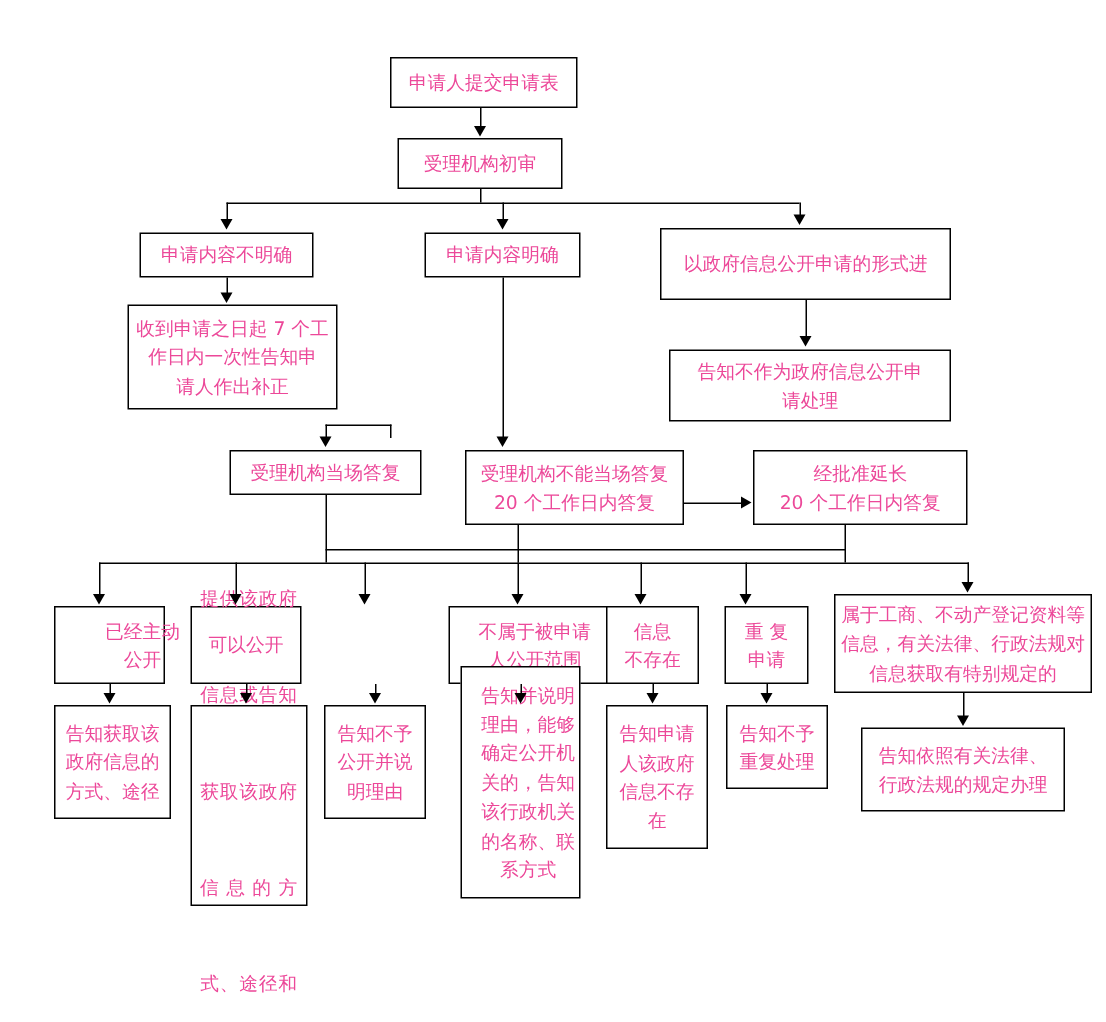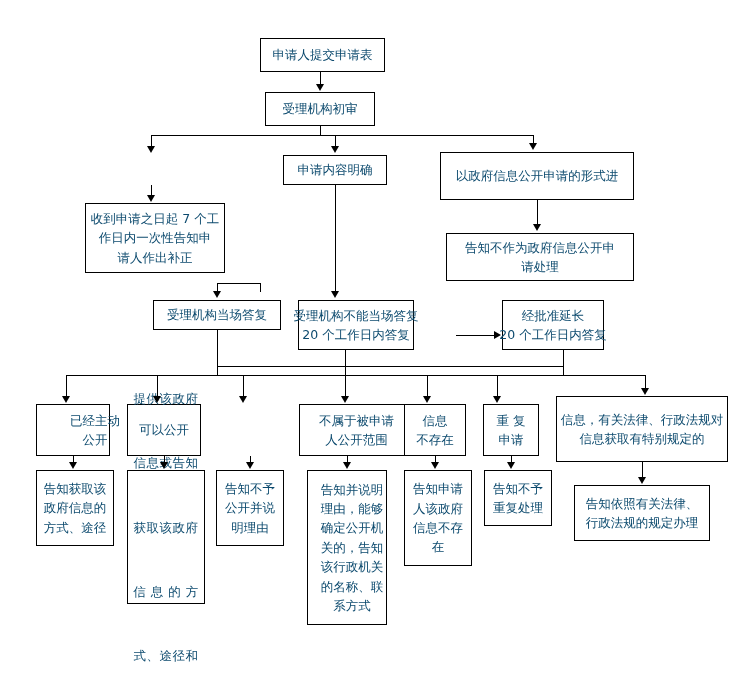--- a/index.html
+++ b/index.html
@@ -1,20 +1,20 @@
 <!DOCTYPE html>
 <html><head>
 <meta charset="utf-8">
 <style>
   html,body{margin:0;padding:0;background:#ffffff;}
   body{font-family:"DejaVu Sans","Liberation Sans",sans-serif;}
   #canvas{position:relative;width:737px;height:681px;background:#fff;overflow:hidden;}
   .node{position:absolute;border:1px solid #000;background:#fff;box-sizing:border-box;
         display:flex;flex-direction:column;align-items:center;justify-content:center;
-        font-size:12.5px;color:#0c4a6e;line-height:1.55;text-align:center;}
+        font-size:12.5px;color:#ec4899;line-height:1.55;text-align:center;}
   .node .ln{display:block;white-space:nowrap;}
   .node.just .ln{letter-spacing:0.5px;margin-top:45px;}
   .hline{position:absolute;height:1px;background:#000;}
   .vline{position:absolute;width:1px;background:#000;}
   .arrow{position:absolute;width:0;height:0;border-left:4px solid transparent;
          border-right:4px solid transparent;border-top:7px solid #000;}
   .arrow-r{position:absolute;width:0;height:0;border-top:4px solid transparent;
          border-bottom:4px solid transparent;border-left:7px solid #000;}
 </style>
 </head>
@@ -23,20 +23,23 @@
 <div id="canvas">
 
   <div class="node" style="left:260px;top:38px;width:125px;height:34px;">
     <span class="ln">申请人提交申请表</span>
   </div>
 
   <div class="node" style="left:265px;top:92px;width:110px;height:34px;">
     <span class="ln">受理机构初审</span>
   </div>
 
+  <div class="node" style="left:93px;top:155px;width:116px;height:30px;">
+    <span class="ln">申请内容不明确</span>
+  </div>
 
   <div class="node" style="left:283px;top:155px;width:104px;height:30px;">
     <span class="ln">申请内容明确</span>
   </div>
 
   <div class="node" style="left:440px;top:152px;width:194px;height:48px;">
     <span class="ln">以政府信息公开申请的形式进</span>
   </div>
 
   <div class="node" style="left:85px;top:203px;width:140px;height:70px;">
@@ -47,26 +50,26 @@
 
   <div class="node" style="left:153px;top:300px;width:128px;height:30px;">
     <span class="ln">受理机构当场答复</span>
   </div>
 
   <div class="node" style="left:446px;top:233px;width:188px;height:48px;">
     <span class="ln">告知不作为政府信息公开申</span>
     <span class="ln">请处理</span>
   </div>
 
-  <div class="node" style="left:298px;top:300px;width:116px;height:50px;">
+  <div class="node" style="left:310px;top:300px;width:146px;height:50px;">
     <span class="ln">受理机构不能当场答复</span>
     <span class="ln">20 个工作日内答复</span>
   </div>
 
-  <div class="node" style="left:502px;top:300px;width:102px;height:50px;">
+  <div class="node" style="left:502px;top:300px;width:143px;height:50px;">
     <span class="ln">经批准延长</span>
     <span class="ln">20 个工作日内答复</span>
   </div>
 
   <div class="node" style="left:36px;top:404px;width:74px;height:52px;padding-left:44px;">
     <span class="ln">已经主动</span>
     <span class="ln">公开</span>
   </div>
 
   <div class="node" style="left:127px;top:404px;width:74px;height:52px;">
@@ -83,20 +86,21 @@
     <span class="ln">信息</span>
     <span class="ln">不存在</span>
   </div>
 
   <div class="node" style="left:483px;top:404px;width:56px;height:52px;">
     <span class="ln">重  复</span>
     <span class="ln">申请</span>
   </div>
 
   <div class="node" style="left:556px;top:396px;width:172px;height:66px;">
+    <span class="ln">属于工商、不动产登记资料等</span>
     <span class="ln">信息，有关法律、行政法规对</span>
     <span class="ln">信息获取有特别规定的</span>
   </div>
 
   <div class="node" style="left:36px;top:470px;width:78px;height:76px;">
     <span class="ln">告知获取该</span>
     <span class="ln">政府信息的</span>
     <span class="ln">方式、途径</span>
   </div>
 
@@ -108,21 +112,21 @@
     <span class="ln">式、途径和</span>
     <span class="ln">时间</span>
   </div>
 
   <div class="node" style="left:216px;top:470px;width:68px;height:76px;">
     <span class="ln">告知不予</span>
     <span class="ln">公开并说</span>
     <span class="ln">明理由</span>
   </div>
 
-  <div class="node" style="left:307px;top:470px;width:80px;height:155px;padding-left:10px;">
+  <div class="node" style="left:307px;top:444px;width:80px;height:155px;padding-left:10px;">
     <span class="ln">告知并说明</span>
     <span class="ln">理由，能够</span>
     <span class="ln">确定公开机</span>
     <span class="ln">关的，告知</span>
     <span class="ln">该行政机关</span>
     <span class="ln">的名称、联</span>
     <span class="ln">系方式</span>
   </div>
 
   <div class="node" style="left:404px;top:470px;width:68px;height:96px;">

